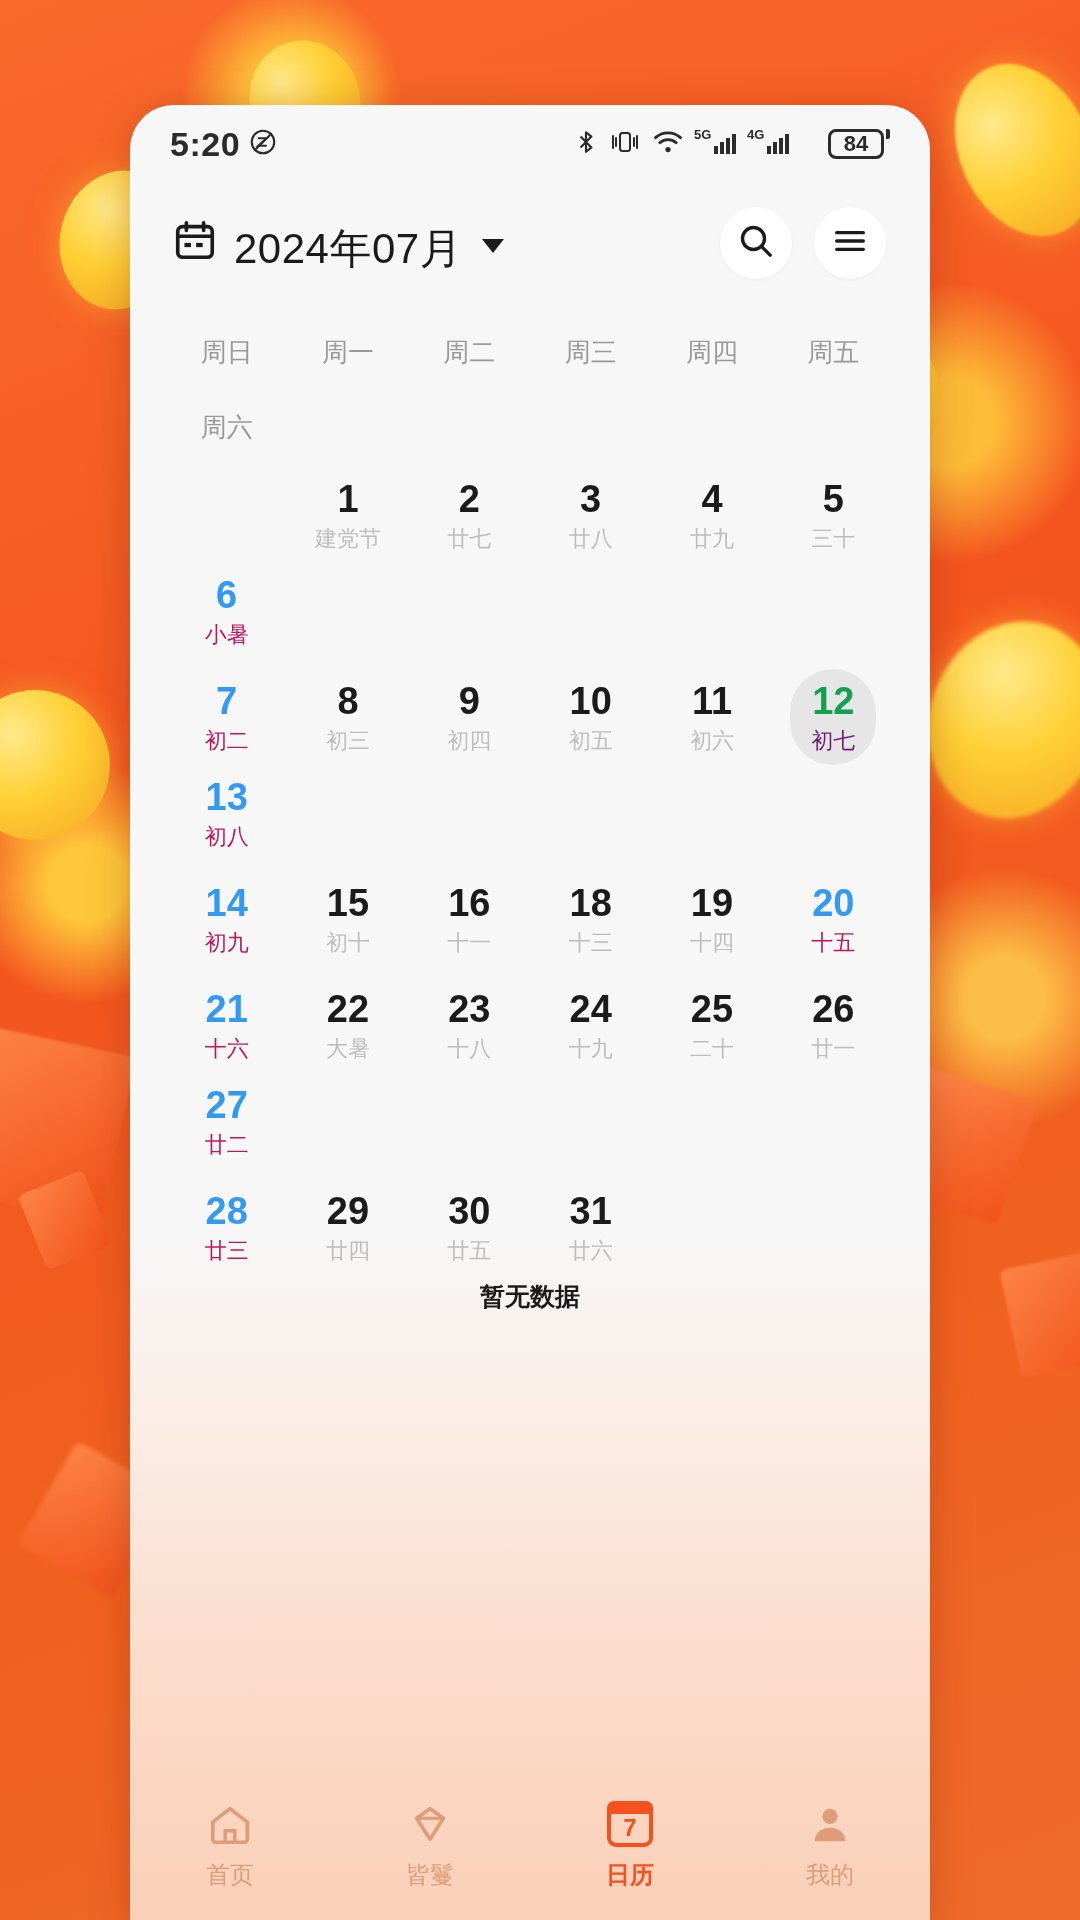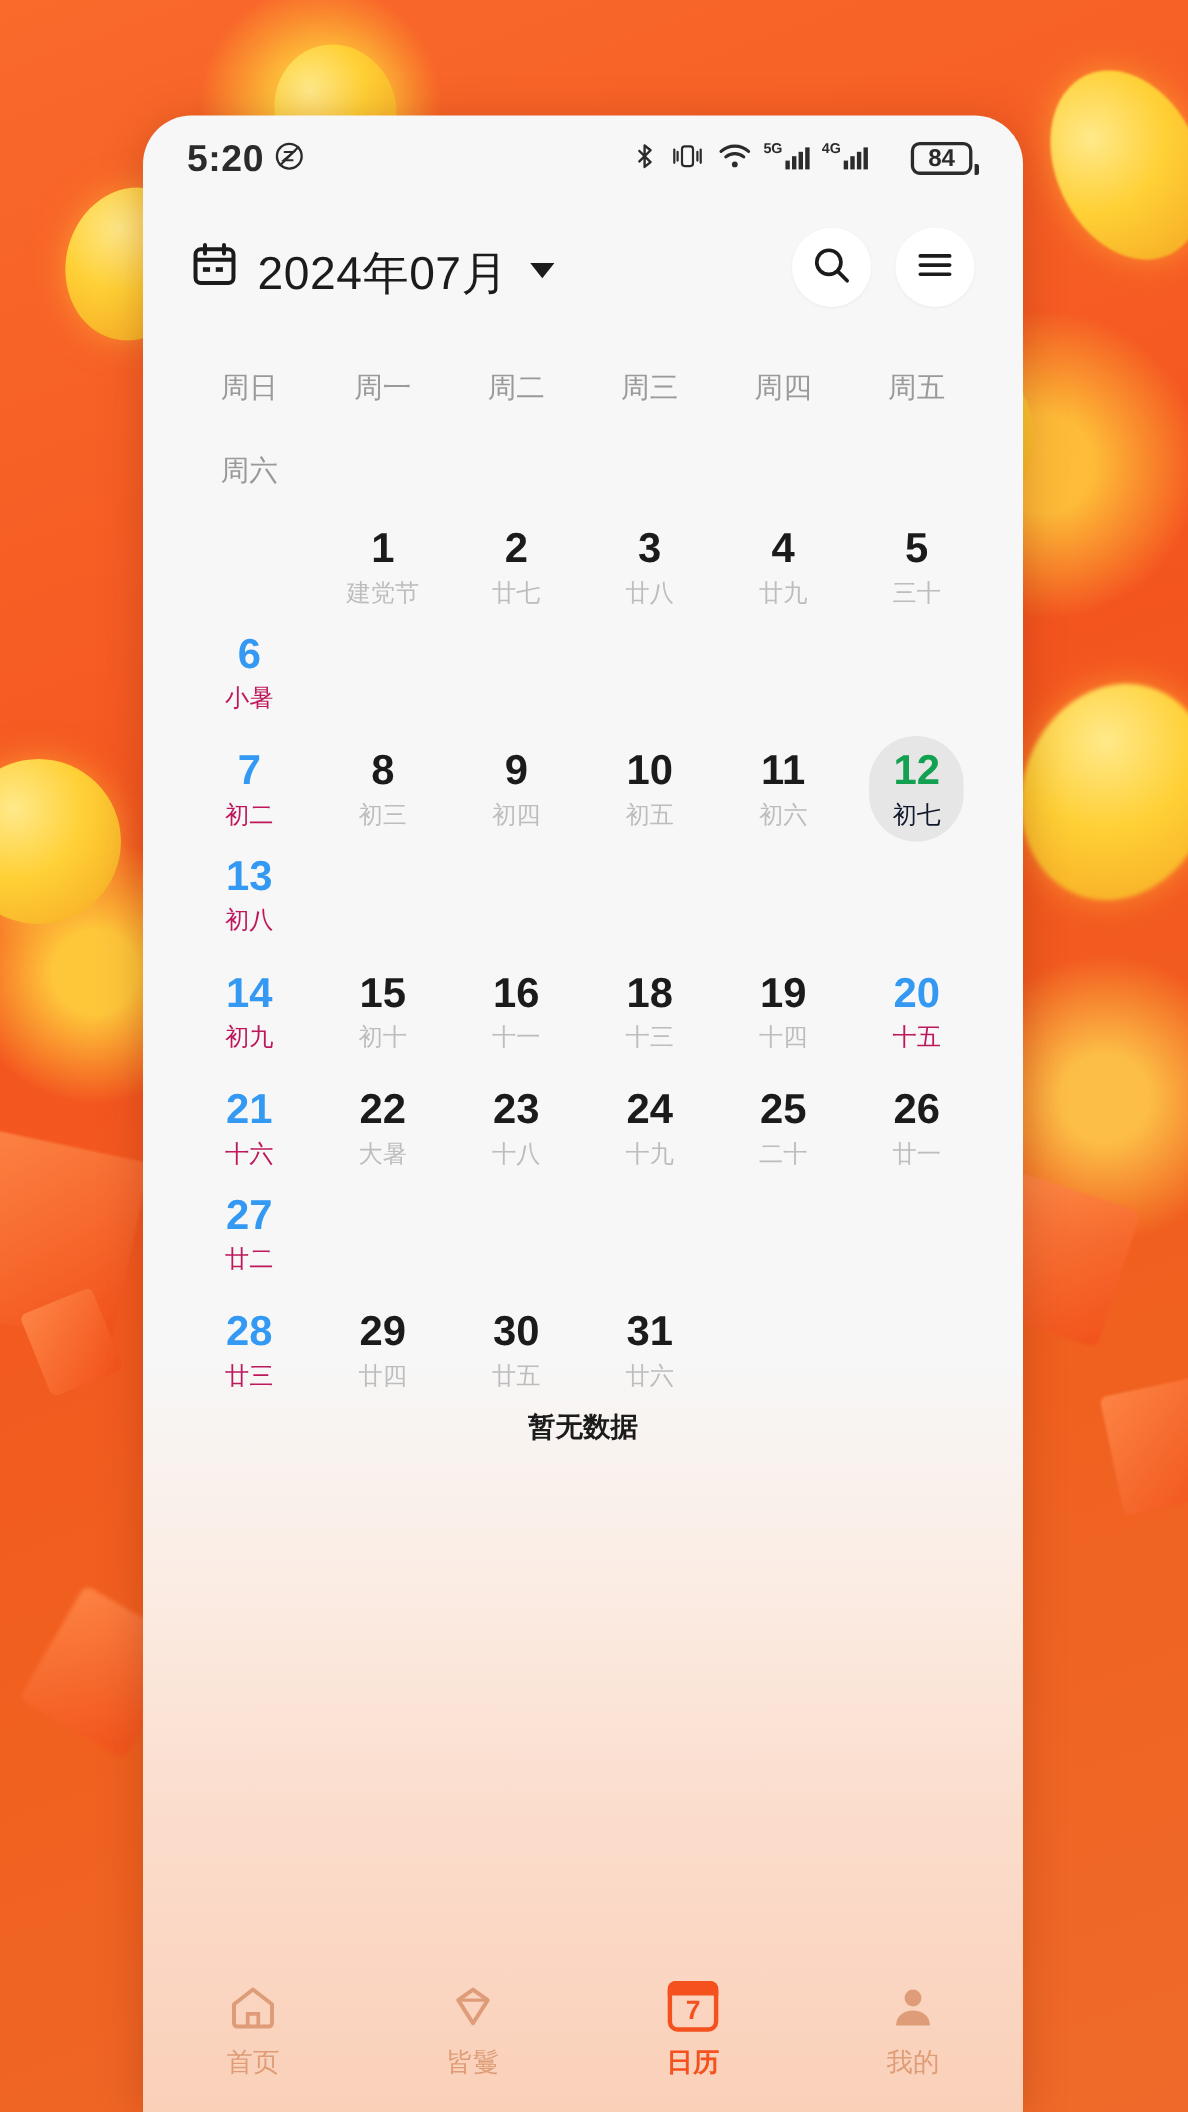--- a/index.html
+++ b/index.html
@@ -38,21 +38,21 @@
     background:#F7F7F7;border-radius:44px 44px 0 0;overflow:hidden;
     box-shadow:0 6px 40px rgba(120,30,0,.28);}
 
   
   .statusbar{height:78px;display:flex;align-items:center;justify-content:space-between;
     padding:0 40px;box-sizing:border-box;}
   .sb-left{display:flex;align-items:center;gap:8px;}
   .sb-time{font-size:34px;font-weight:700;color:#2b2b2b;letter-spacing:.5px;}
   .sb-right{display:flex;align-items:center;gap:9px;}
   .ico{display:inline-block;}
-  .batt{display:flex;align-items:flex-end;padding-left:28px;}
+  .batt{display:flex;align-items:flex-start;padding-left:28px;}
   .batt-body{border:3px solid #2b2b2b;border-radius:8px;padding:1px 6px;font-size:22px;
     font-weight:700;color:#2b2b2b;line-height:1;min-width:38px;text-align:center;}
   .batt-cap{width:4px;height:10px;background:#2b2b2b;border-radius:0 2px 2px 0;margin-left:2px;}
 
   
   .appbar{height:120px;display:flex;align-items:center;justify-content:space-between;
     padding:0 44px 0 42px;box-sizing:border-box;}
   .title-wrap{display:flex;align-items:center;gap:16px;}
   .month-txt{font-size:42px;color:#1b1b1b;font-weight:400;letter-spacing:.5px;margin-top:11px;}
   .caret{width:0;height:0;border-left:11px solid transparent;border-right:11px solid transparent;
@@ -65,21 +65,21 @@
   .cal{padding:14px 36px 0 36px;}
   .wk-row,.d-row{display:grid;grid-template-columns:repeat(6,1fr);}
   .wk{font-size:26px;color:#9a9a9a;text-align:center;padding:18px 0 22px;}
   .d-row{margin-bottom:10px;}
   .cell{height:96px;display:flex;flex-direction:column;align-items:center;justify-content:center;
     position:relative;}
   .cell .pill{position:absolute;width:86px;height:96px;border-radius:46px;background:#E6E6E6;z-index:0;}
   .num{font-size:38px;font-weight:700;color:#1b1b1b;line-height:1;z-index:1;}
   .lun{font-size:22px;color:#bdbdbd;margin-top:10px;line-height:1;z-index:1;}
   .cell.blue .num{color:#3399F3;} .cell.blue .lun{color:#be185d;}
-  .cell.today .num{color:#12A150;} .cell.today .lun{color:#0f172a;}
+  .cell.today .num{color:#12A150;} .cell.today .lun{color:#701a75;}
   .cell.empty{visibility:hidden;}
 
   
   .lower{position:absolute;left:0;right:0;top:1130px;bottom:0;
     background:linear-gradient(180deg,#F7F7F7 0%,#FBEDE5 28%,#FBDCCB 62%,#FAD0B9 100%);}
   .empty-txt{position:absolute;left:0;right:0;top:45px;text-align:center;
     font-size:25px;color:#1b1b1b;font-weight:700;}
 
   
   .tabbar{position:absolute;left:0;right:0;bottom:0;height:150px;display:flex;align-items:center;}

